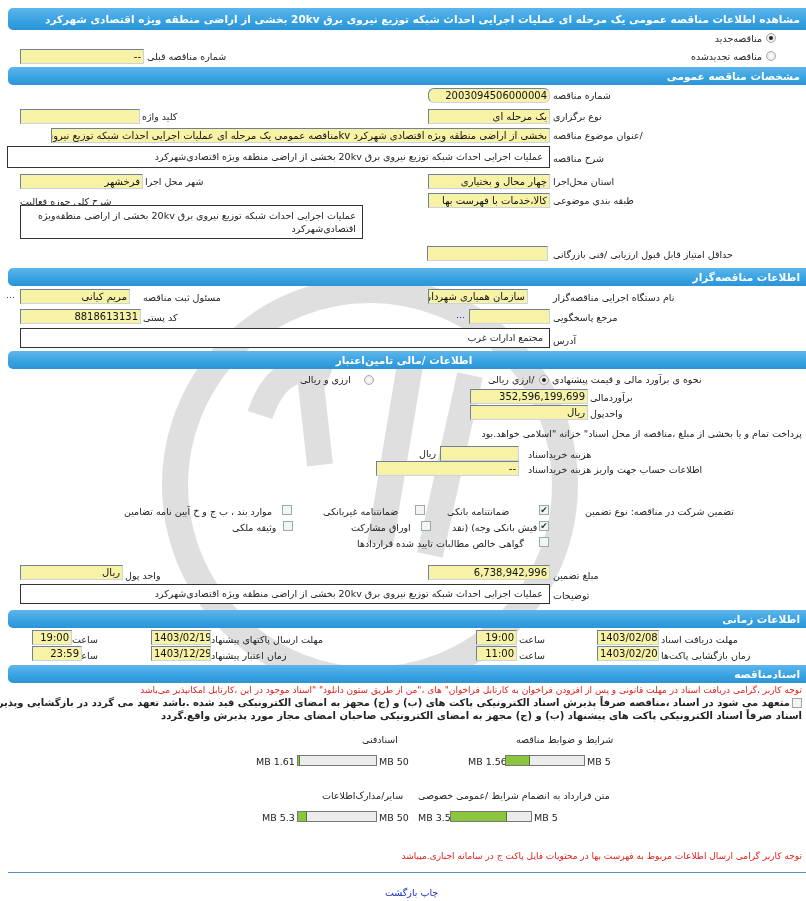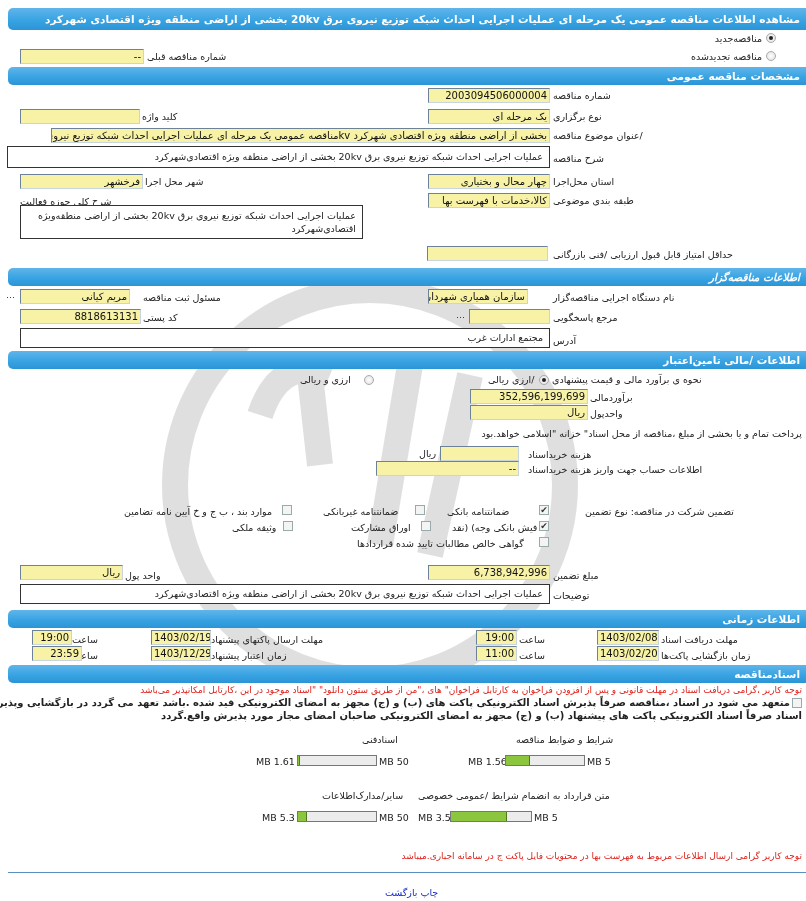--- a/index.html
+++ b/index.html
@@ -38,21 +38,21 @@
 <div class="radio on" style="left:766px;top:33px;"></div>
 <div class="lbl" style="right:44px;top:33px;margin-left:24px;">مناقصه‌جدید</div>
 <div class="radio" style="left:766px;top:51px;"></div>
 <div class="lbl" style="right:44px;top:51px;">مناقصه تجدیدشده</div>
 <div class="lbl" style="left:147px;top:51px;">شماره  مناقصه قبلی</div>
 <div class="inp" style="left:20px;top:49px;width:124px;">--</div>
 
 <div class="bar" style="top:67px;"><span>مشخصات مناقصه عمومی</span></div>
 
 <div class="lbl" style="left:553px;top:90px;">شماره مناقصه</div>
-<div class="inp ltr" style="left:428px;top:88px;width:122px;">2003094506000004</div>
+<div class="inp ltr" style="left:428px;top:88px;width:122px;border-radius:6px;">2003094506000004</div>
 
 <div class="lbl" style="left:553px;top:111px;">نوع برگزاری</div>
 <div class="inp" style="left:428px;top:109px;width:122px;">یک مرحله ای</div>
 
 <div class="lbl" style="left:142px;top:111px;">کلید واژه</div>
 <div class="inp" style="left:20px;top:109px;width:120px;"></div>
 
 <div class="lbl" style="left:553px;top:130px;">/عنوان  موضوع مناقصه</div>
 <div class="inp" style="left:51px;top:128px;width:499px;background:#f7f2a6;">بخشی از اراضی منطقه ویژه اقتصادی شهرکرد kvمناقصه عمومی یک مرحله ای عملیات اجرایی احداث شبکه توزیع نیروی برق 20</div>
 
@@ -67,40 +67,40 @@
 
 <div class="lbl" style="left:553px;top:195px;">طبقه بندی موضوعی</div>
 <div class="inp" style="left:428px;top:193px;width:122px;">کالا،خدمات با فهرست بها</div>
 
 <div class="lbl" style="left:20px;top:196px;text-decoration:underline;">شرح کلی حوزه فعالیت</div>
 <div class="box" style="left:20px;top:205px;width:343px;height:34px;white-space:normal;line-height:13px;padding:3px 6px;">عملیات اجرایی احداث شبکه توزیع نیروی برق 20kv بخشی از اراضی منطقه‌ویژه اقتصادی‌شهرکرد</div>
 
 <div class="lbl" style="left:553px;top:249px;">حداقل  امتیاز قابل قبول  ارزیابی /فنی بازرگانی</div>
 <div class="inp" style="left:427px;top:246px;width:121px;"></div>
 
-<div class="bar" style="top:268px;font-style:italic;"><span>اطلاعات مناقصه‌گزار</span></div>
+<div class="bar" style="top:268px;"><span>اطلاعات مناقصه‌گزار</span></div>
 
 <div class="lbl" style="left:553px;top:292px;">نام دستگاه اجرایی  مناقصه‌گزار</div>
 <div class="inp" style="left:428px;top:289px;width:100px;">سازمان همیاری شهرداری</div>
 
 <div class="lbl" style="left:143px;top:292px;">مسئول ثبت مناقصه</div>
 <div class="inp" style="left:20px;top:289px;width:110px;">مریم کیانی</div>
 <div class="lbl link" style="left:6px;top:289px;">...</div>
 
 <div class="lbl" style="left:553px;top:312px;">مرجع پاسخگویی</div>
 <div class="inp" style="left:469px;top:309px;width:81px;"></div>
 <div class="lbl link" style="left:456px;top:309px;">...</div>
 
 <div class="lbl" style="left:143px;top:312px;">کد پستی</div>
 <div class="inp ltr" style="left:20px;top:309px;width:121px;">8818613131</div>
 
 <div class="lbl" style="left:553px;top:335px;">آدرس</div>
 <div class="box" style="left:20px;top:328px;width:530px;height:20px;line-height:14px;">مجتمع ادارات غرب</div>
 
-<div class="bar" style="top:351px;"><span>اطلاعات /مالی تامین‌اعتبار</span></div>
+<div class="bar" style="top:351px;text-align:center;"><span>اطلاعات /مالی تامین‌اعتبار</span></div>
 
 <div class="lbl" style="left:552px;top:374px;">نحوه ی برآورد مالی و قیمت پیشنهادی</div>
 <div class="radio on" style="left:539px;top:375px;"></div>
 <div class="lbl" style="left:488px;top:374px;">/ارزی ریالی</div>
 <div class="radio" style="left:364px;top:375px;"></div>
 <div class="lbl" style="left:300px;top:374px;">ارزی و ریالی</div>
 
 <div class="lbl" style="left:590px;top:392px;">برآوردمالی</div>
 <div class="inp ltr" style="left:470px;top:389px;width:118px;">352,596,199,699</div>
 

